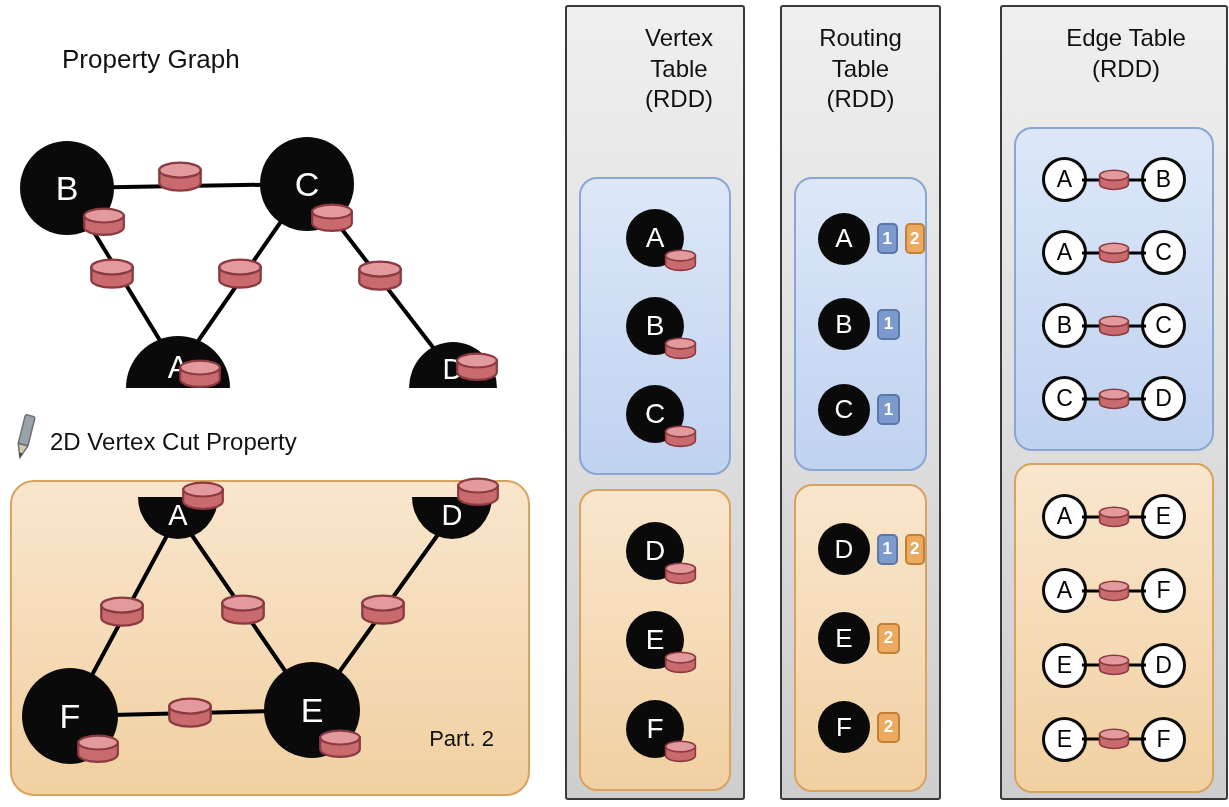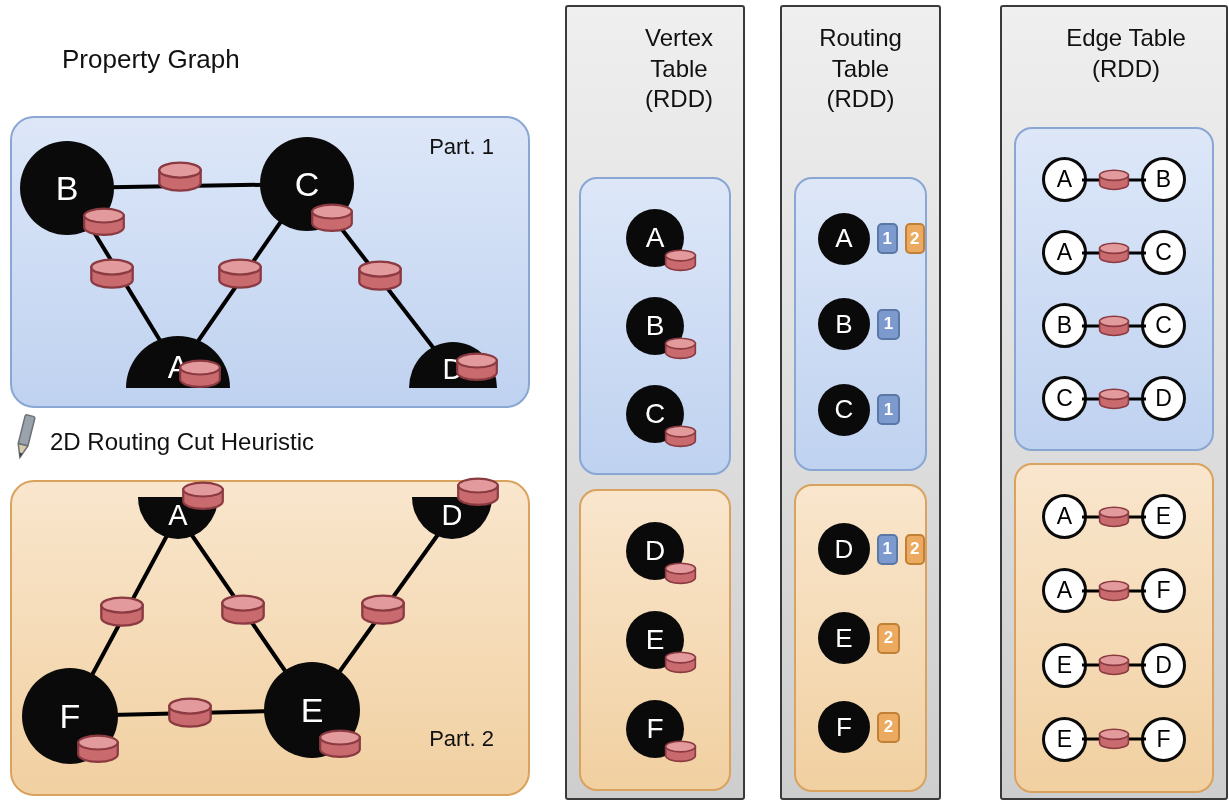--- a/index.html
+++ b/index.html
@@ -75,23 +75,20 @@
     <symbol id="cyl-shape" viewBox="0 0 40 28" preserveAspectRatio="none">
       <path d="M2 8 L2 19 A 18 7 0 0 0 38 19 L38 8 Z" fill="#c96a6e" stroke="#8a3a40" stroke-width="2"></path>
       <ellipse cx="20" cy="8" rx="18" ry="6.5" fill="#e39a9c" stroke="#8a3a40" stroke-width="2"></ellipse>
     </symbol>
   </defs>
 </svg>
 
 <section class="pg-section">
   <div class="pg-title">Property Graph</div>
 
-  <div class="part-box fill-blue" style="top:116px;height:292px;">
-    <span class="part-label" style="right:34px;top:16px;">Part. 1</span>
-  </div>
   <div class="part-box fill-orange" style="top:480px;height:316px;">
     <span class="part-label" style="right:34px;bottom:42px;margin-top:19px;">Part. 2</span>
   </div>
 
   <svg class="pg-edges" width="548" height="807">
     <line x1="67" y1="188" x2="307" y2="184"></line>
     <line x1="67" y1="188" x2="178" y2="370"></line>
     <line x1="307" y1="184" x2="178" y2="370"></line>
     <line x1="307" y1="184" x2="452" y2="372"></line>
     <line x1="178" y1="515" x2="70" y2="716"></line>
@@ -161,21 +158,21 @@
     </svg>
 
   <div class="cut-row">
     <svg width="26" height="50" viewBox="0 0 26 50">
       <g transform="rotate(14 13 25)">
         <rect x="8" y="3" width="10" height="30" rx="2" fill="#9aa2ab" stroke="#6b7178" stroke-width="1.5"></rect>
         <polygon points="8,33 18,33 13,46" fill="#d9cba9" stroke="#6b7178" stroke-width="1.5"></polygon>
         <polygon points="11.4,41.5 14.6,41.5 13,46" fill="#3f3f3f"></polygon>
       </g>
     </svg>
-    <span class="cut-label">2D Routing Cut Heuristic</span>
+    <span class="cut-label">2D Vertex Cut Property</span>
   </div>
 </section>
 
 <section class="column" style="left:565px;width:180px;padding-left:48px;">
   <div class="col-title">Vertex Table
 (RDD)</div>
 
   <div class="pbox fill-blue" style="top:170px;height:298px;">
     <div class="vt-item">
       <div class="vcircle">A</div>

